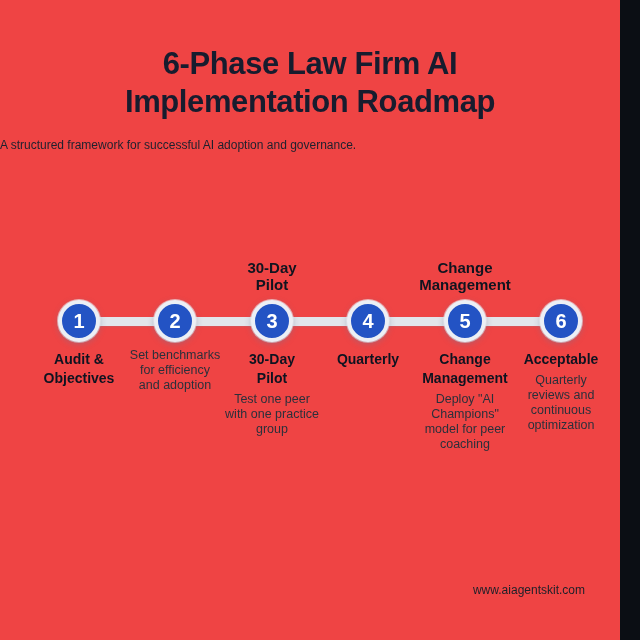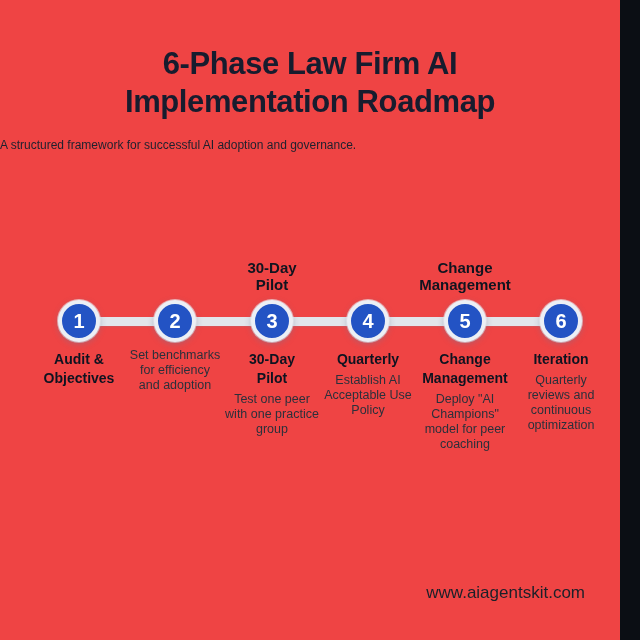--- a/index.html
+++ b/index.html
@@ -105,21 +105,21 @@
     line-height: 15px;
     font-weight: 400;
     color: #2b303b;
   }
 
   
   .footer-url {
     position: absolute;
     top: 583px;
     right: 35px;
-    font-size: 17px;
+    font-size: 12px;
     color: #1b2029;
   }
 </style>
 </head>
 <body>
 
 <div class="canvas">
 
   <h1 class="page-title ml">6-Phase Law Firm AI
 Implementation Roadmap</h1>
@@ -159,23 +159,20 @@
 with one practice
 group</div>
     </div>
 
     <div class="phase p4">
       <div class="above-label ml"></div>
       <div class="dot-wrap">
         <div class="dot">4</div>
       </div>
       <div class="phase-title ml">Quarterly</div>
-      <div class="phase-desc ml">Establish AI
-Acceptable Use
-Policy</div>
     </div>
 
     <div class="phase p5">
       <div class="above-label ml">Change
 Management</div>
       <div class="dot-wrap">
         <div class="dot">5</div>
       </div>
       <div class="phase-title ml">Change
 Management</div>
@@ -183,21 +180,21 @@
 Champions"
 model for peer
 coaching</div>
     </div>
 
     <div class="phase p6">
       <div class="above-label ml"></div>
       <div class="dot-wrap">
         <div class="dot">6</div>
       </div>
-      <div class="phase-title ml">Iteration</div>
+      <div class="phase-title ml">Acceptable</div>
       <div class="phase-desc ml">Quarterly
 reviews and
 continuous
 optimization</div>
     </div>
   </div>
 
   <div class="footer-url">www.aiagentskit.com</div>
 
 </div>

